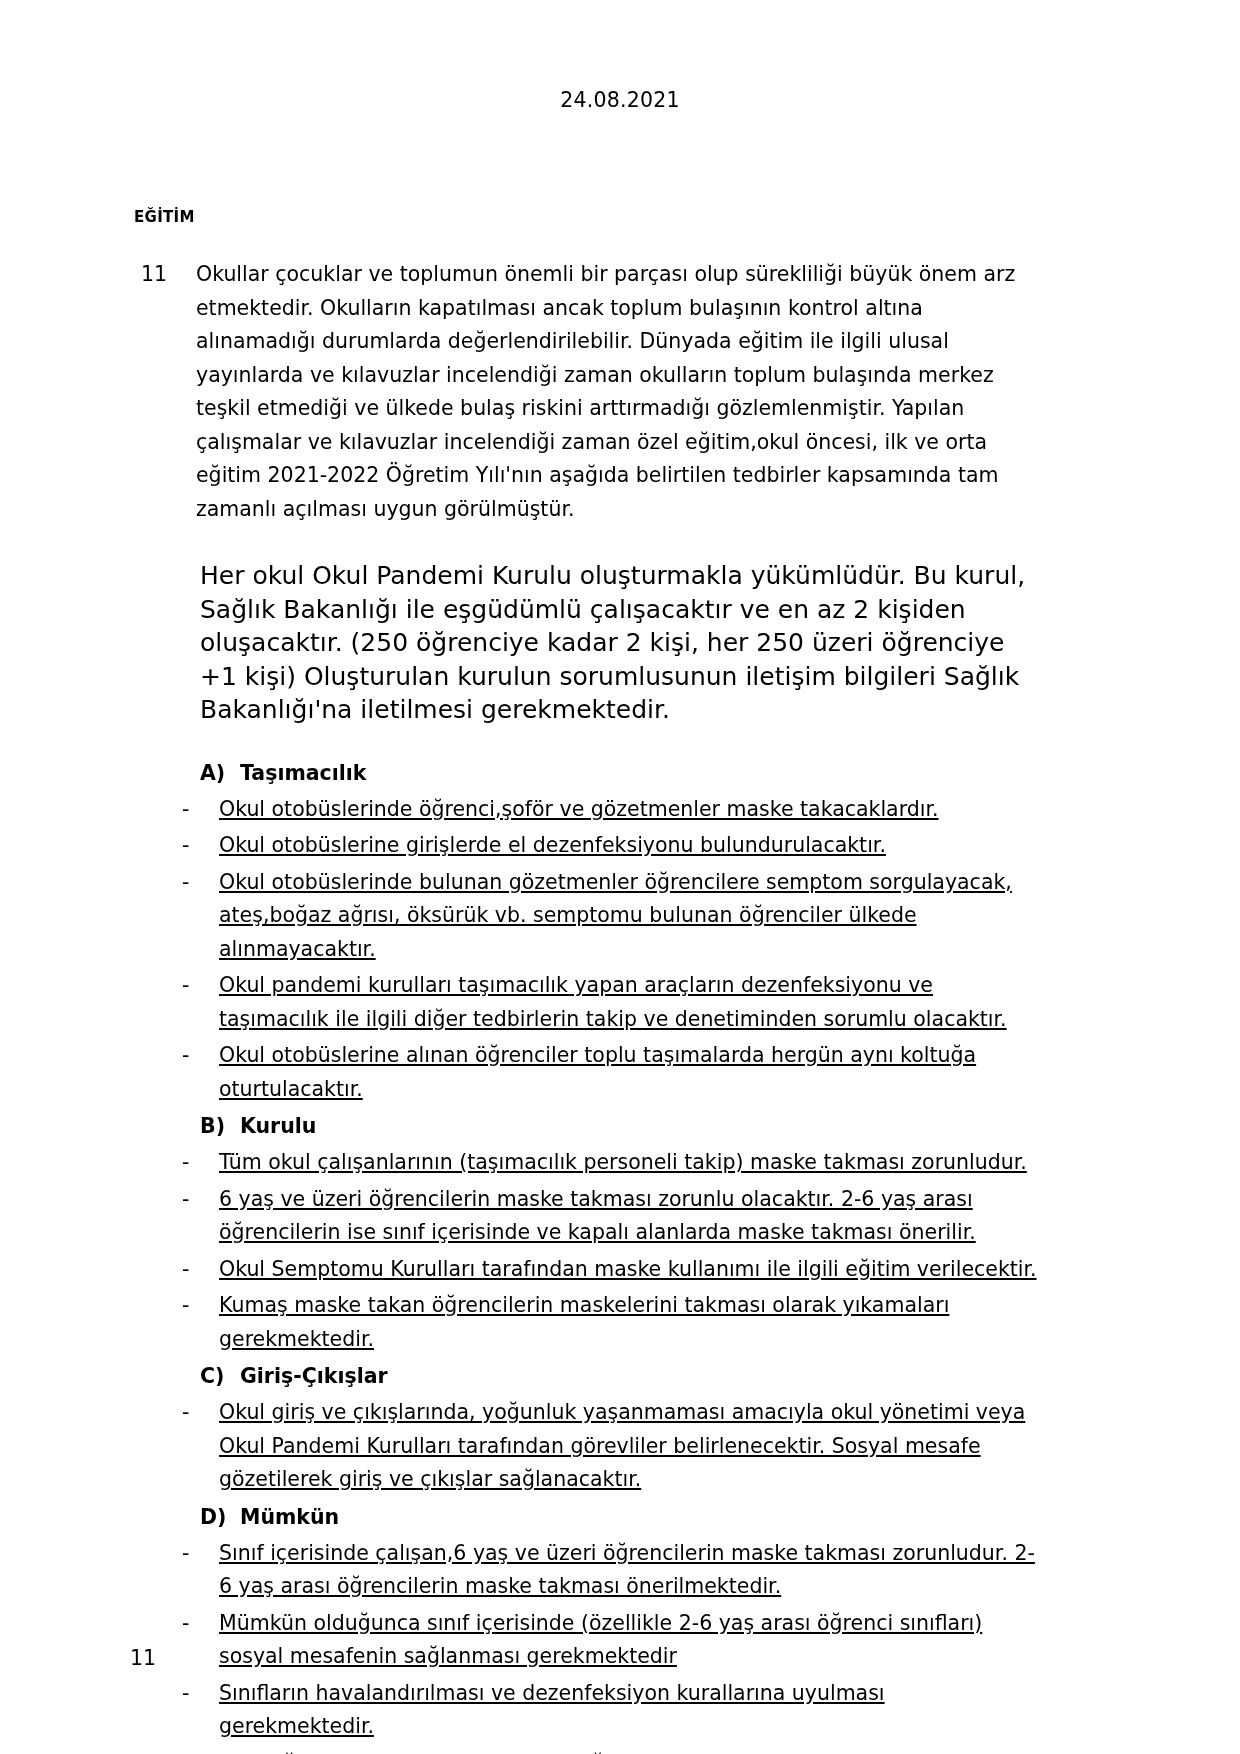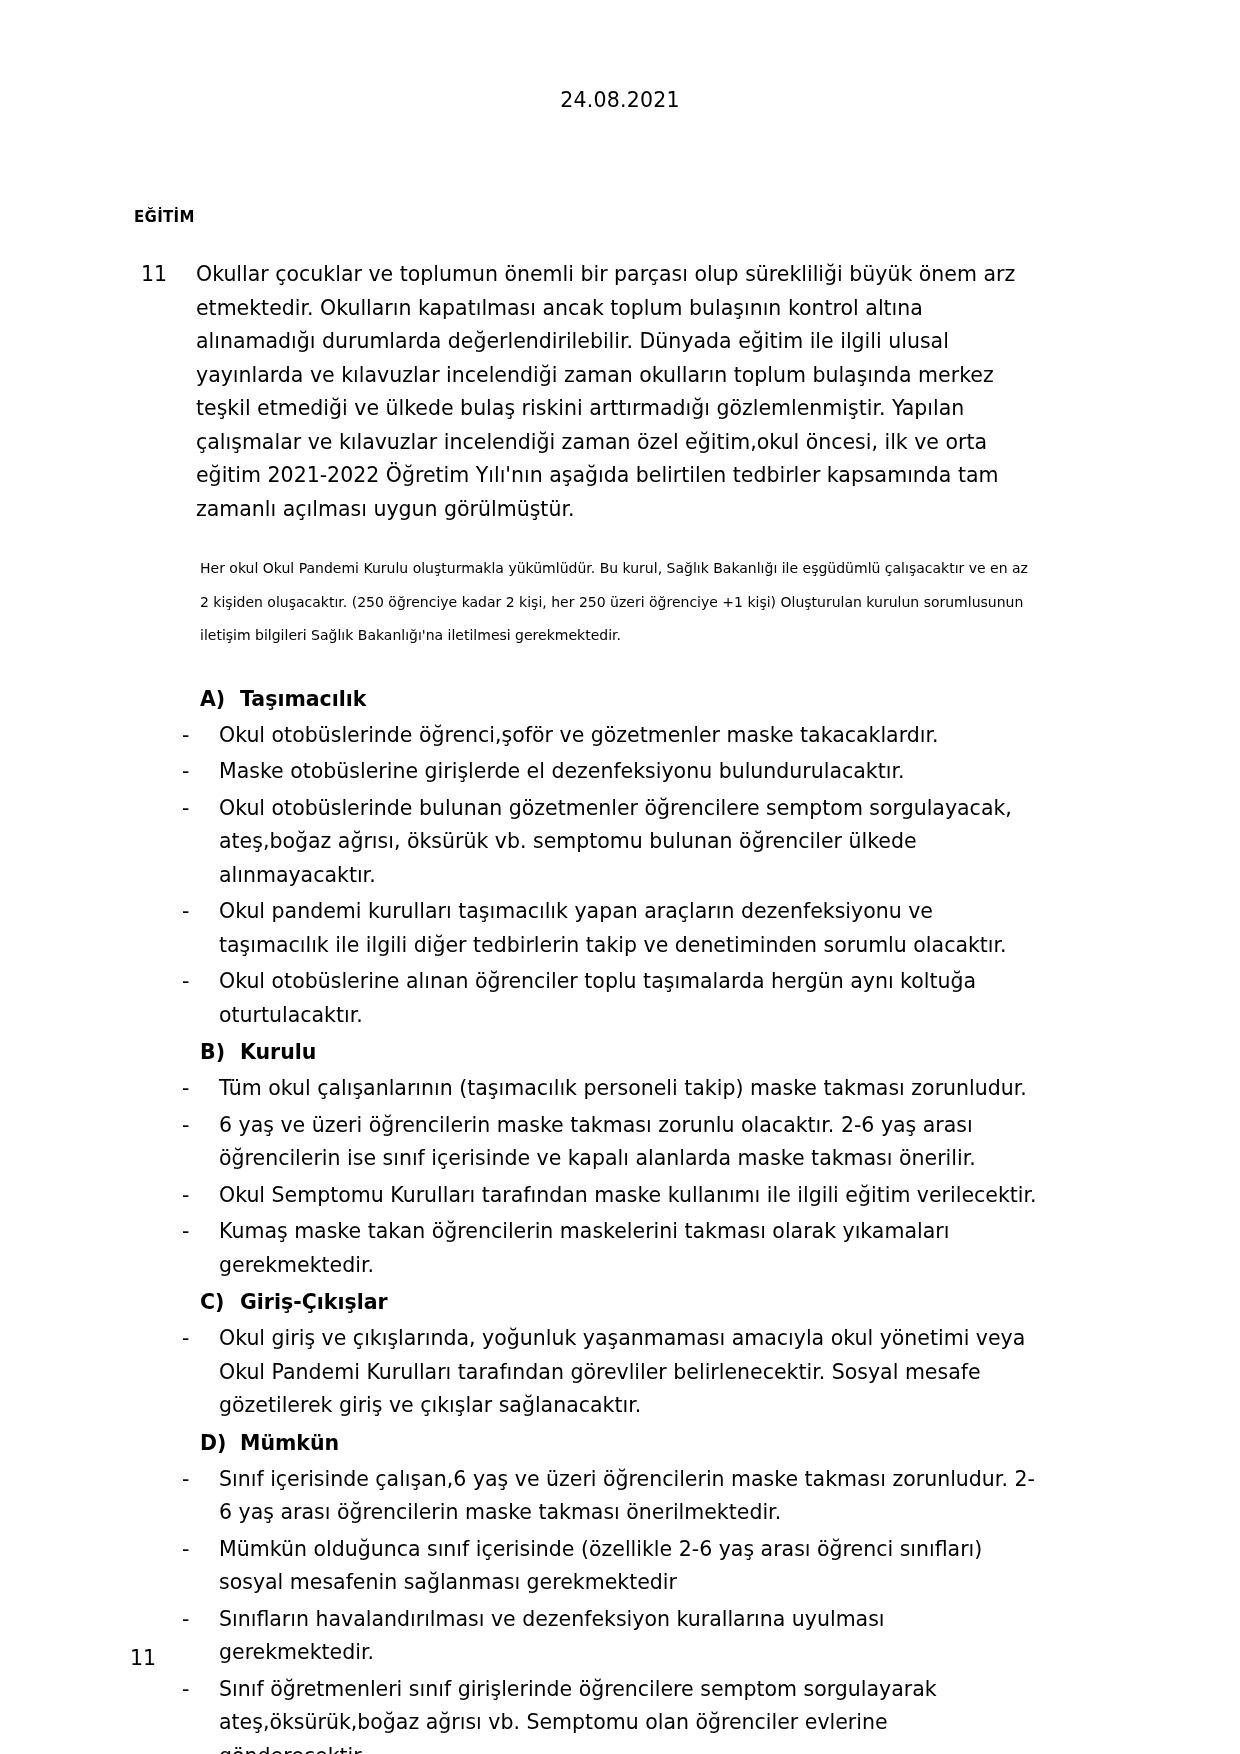--- a/index.html
+++ b/index.html
@@ -55,24 +55,24 @@
     width: 33px;
     flex: 0 0 33px;
     text-align: right;
     padding-right: 0;
   }
   .num-para .num-text {
     padding-left: 29px;
     width: 838px;
   }
   .plain-para {
-    margin-top: 26px;
+    margin-top: 33px;
     margin-left: 66px;
     width: 830px;
-    font-size: 14px;
+    font-size: 25px;
     line-height: 33.5px;
   }
   .sub-head {
     margin-top: 30px;
     margin-left: 66px;
     font-size: 20.5px;
     font-weight: bold;
     line-height: 33px;
     display: flex;
   }
@@ -95,20 +95,21 @@
     font-size: 20.5px;
     line-height: 33.5px;
     margin-top: 3px;
   }
   ul.dash-list li .dash {
     width: 37px;
     flex: 0 0 37px;
   }
   ul.dash-list li .txt {
     width: 820px;
+    text-decoration: underline;
   }
   .page-number {
     position: absolute;
     left: 130px;
     top: 1646px;
     font-size: 20.5px;
   }
 </style>
 </head>
 <body>
@@ -132,21 +133,21 @@
       <span class="letter">A)</span>
       <span>Taşımacılık</span>
     </div>
     <ul class="dash-list">
       <li>
           <span class="dash">-</span>
           <span class="txt">Okul otobüslerinde öğrenci,şoför ve gözetmenler maske takacaklardır.</span>
         </li>
       <li>
           <span class="dash">-</span>
-          <span class="txt">Maske otobüslerine girişlerde el dezenfeksiyonu bulundurulacaktır.</span>
+          <span class="txt">Okul otobüslerine girişlerde el dezenfeksiyonu bulundurulacaktır.</span>
         </li>
       <li>
           <span class="dash">-</span>
           <span class="txt">Okul otobüslerinde bulunan gözetmenler öğrencilere semptom sorgulayacak, ateş,boğaz ağrısı, öksürük vb. semptomu bulunan öğrenciler ülkede alınmayacaktır.</span>
         </li>
       <li>
           <span class="dash">-</span>
           <span class="txt">Okul pandemi kurulları taşımacılık yapan araçların dezenfeksiyonu ve taşımacılık ile ilgili diğer tedbirlerin takip ve denetiminden sorumlu olacaktır.</span>
         </li>
       <li>

